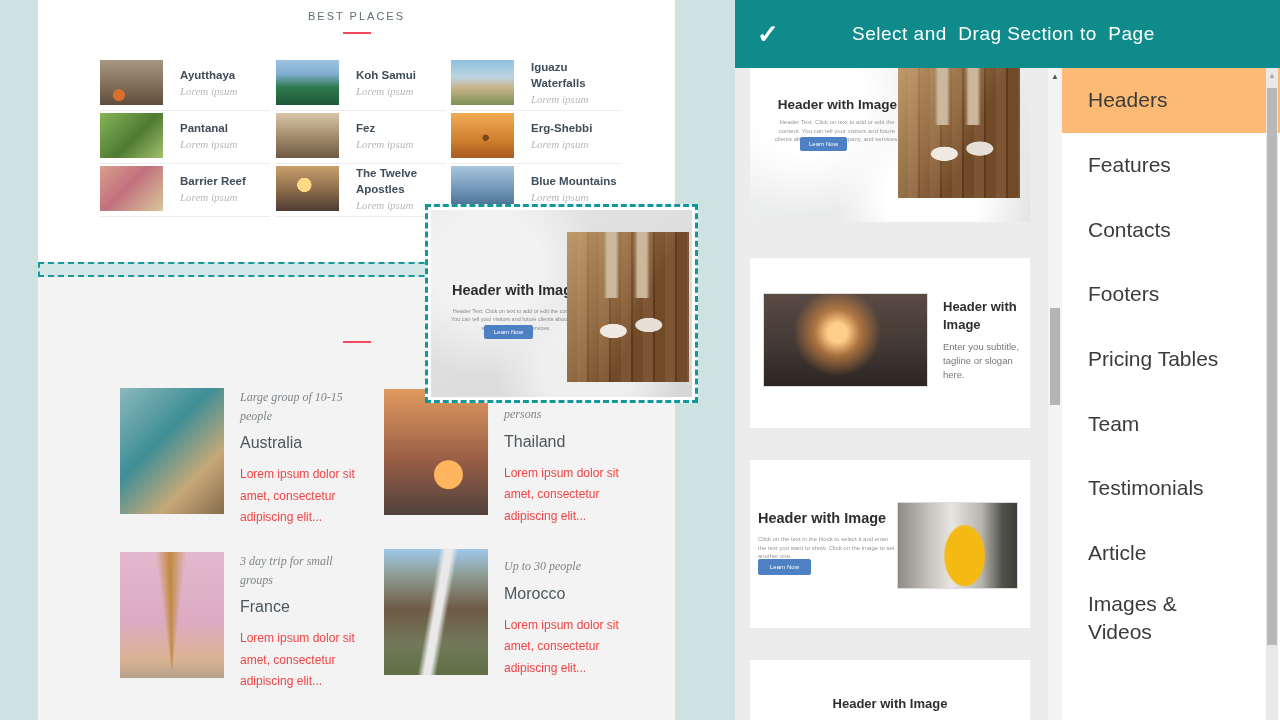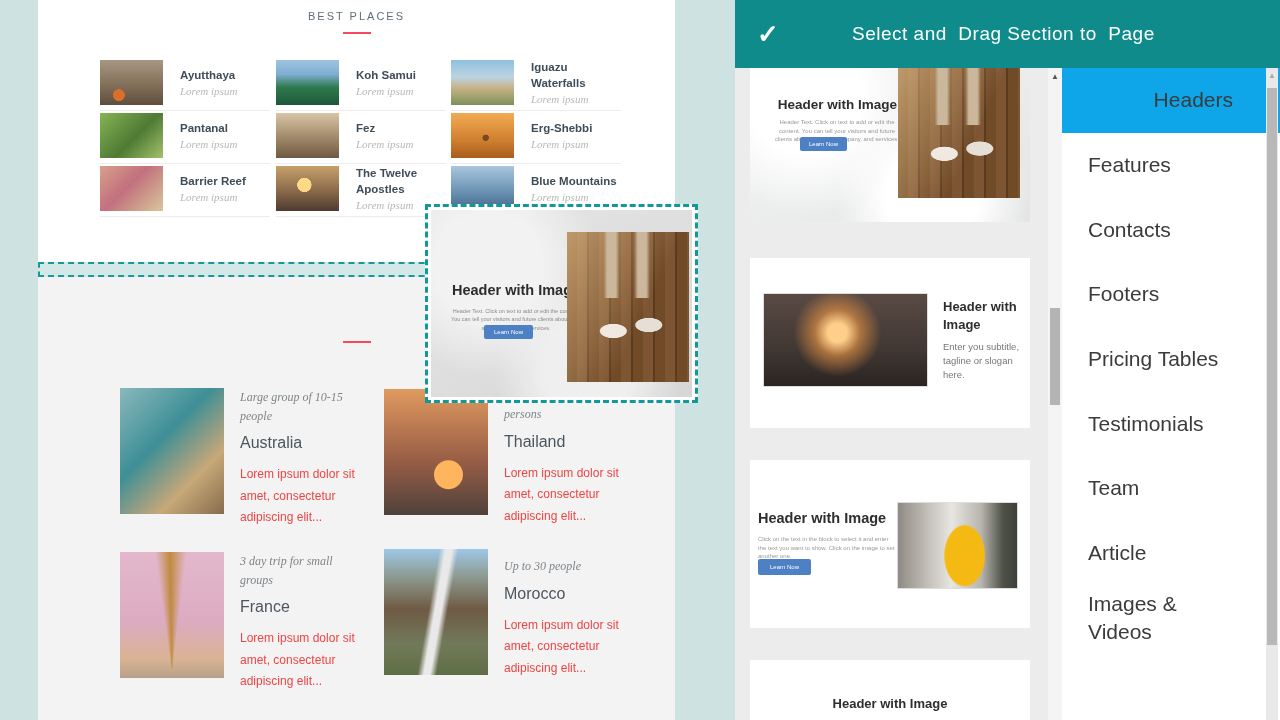--- a/index.html
+++ b/index.html
@@ -58,21 +58,21 @@
     linear-gradient(150deg,#f4f5f5,#e3e4e4); }
   .bg-clouds-gray { background:
     radial-gradient(circle at 22% 30%, #f2f2f2 0 22%, rgba(242,242,242,0) 46%),
     radial-gradient(circle at 60% 85%, #efefef 0 20%, rgba(239,239,239,0) 42%),
     linear-gradient(150deg,#e6e6e6,#d6d6d6); }
 
   
   .cat-col { position:absolute; left:1062px; top:68px; width:218px; height:652px; background:#fff; z-index:6; }
   .cat-item { height:64.7px; display:flex; align-items:center; padding-left:26px; font-size:21px; color:#3b3b3b; }
   .cat-item .lbl { width:145px; line-height:1.35; }
-  .cat-selected { background:#0ea5e9;text-align:right; }
+  .cat-selected { background:#fdba74; }
 
   
   .sb-track1 { position:absolute; left:1048px; top:68px; width:14px; height:652px; background:#f4f4f4; z-index:7; }
   .sb-arrow { text-align:center; font-size:8px; color:#555; padding-top:4px; }
   .sb-thumb1 { position:absolute; left:2px; top:240px; width:10px; height:97px; background:#b4b4b4; }
   .sb-track2 { position:absolute; left:1266px; top:68px; width:12px; height:652px; background:#e9e9e9; z-index:7; }
   .sb-arrow2 { text-align:center; font-size:8px; color:#aaa; padding-top:3px; }
   .sb-thumb2 { position:absolute; left:1px; top:20px; width:10px; height:557px; background:#b8b8b8; }
 
   
@@ -284,24 +284,24 @@
     <div class="cat-item">
         <span class="lbl">Contacts</span>
       </div>
     <div class="cat-item">
         <span class="lbl">Footers</span>
       </div>
     <div class="cat-item">
         <span class="lbl">Pricing Tables</span>
       </div>
     <div class="cat-item">
+        <span class="lbl">Team</span>
+      </div>
+    <div class="cat-item">
         <span class="lbl">Testimonials</span>
-      </div>
-    <div class="cat-item">
-        <span class="lbl">Team</span>
       </div>
     <div class="cat-item">
         <span class="lbl">Article</span>
       </div>
     <div class="cat-item">
         <span class="lbl">Images &amp; Videos</span>
       </div>
   </div>
 
   <div class="sb-track2">

